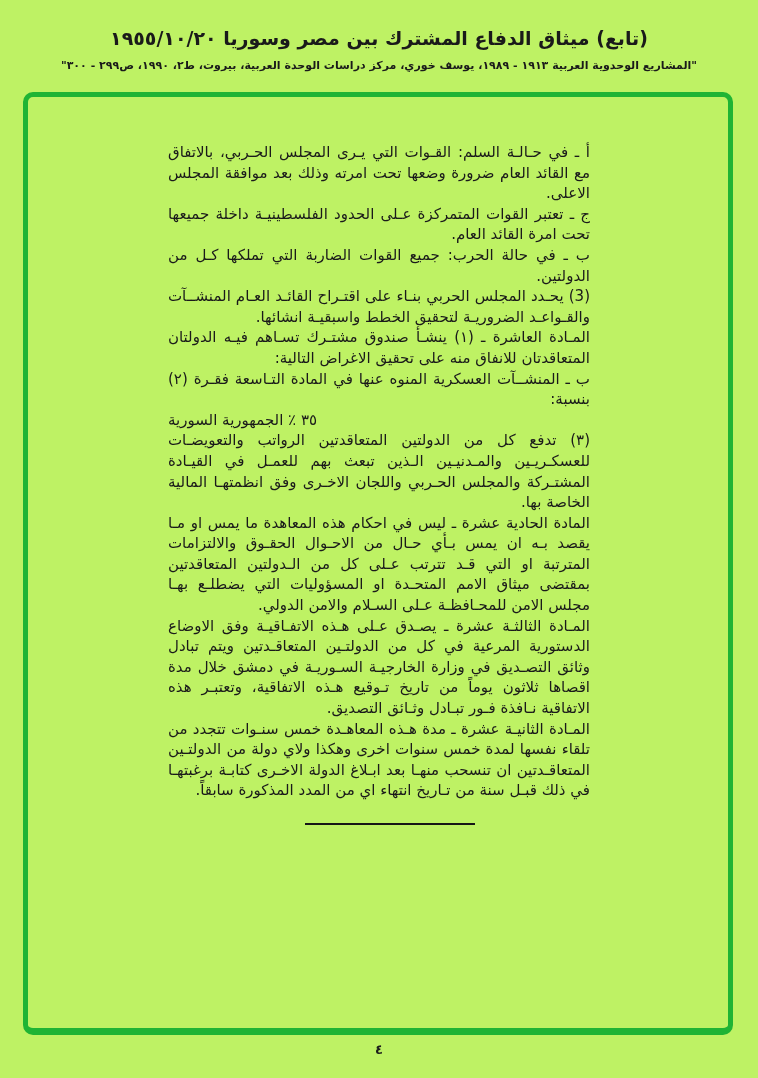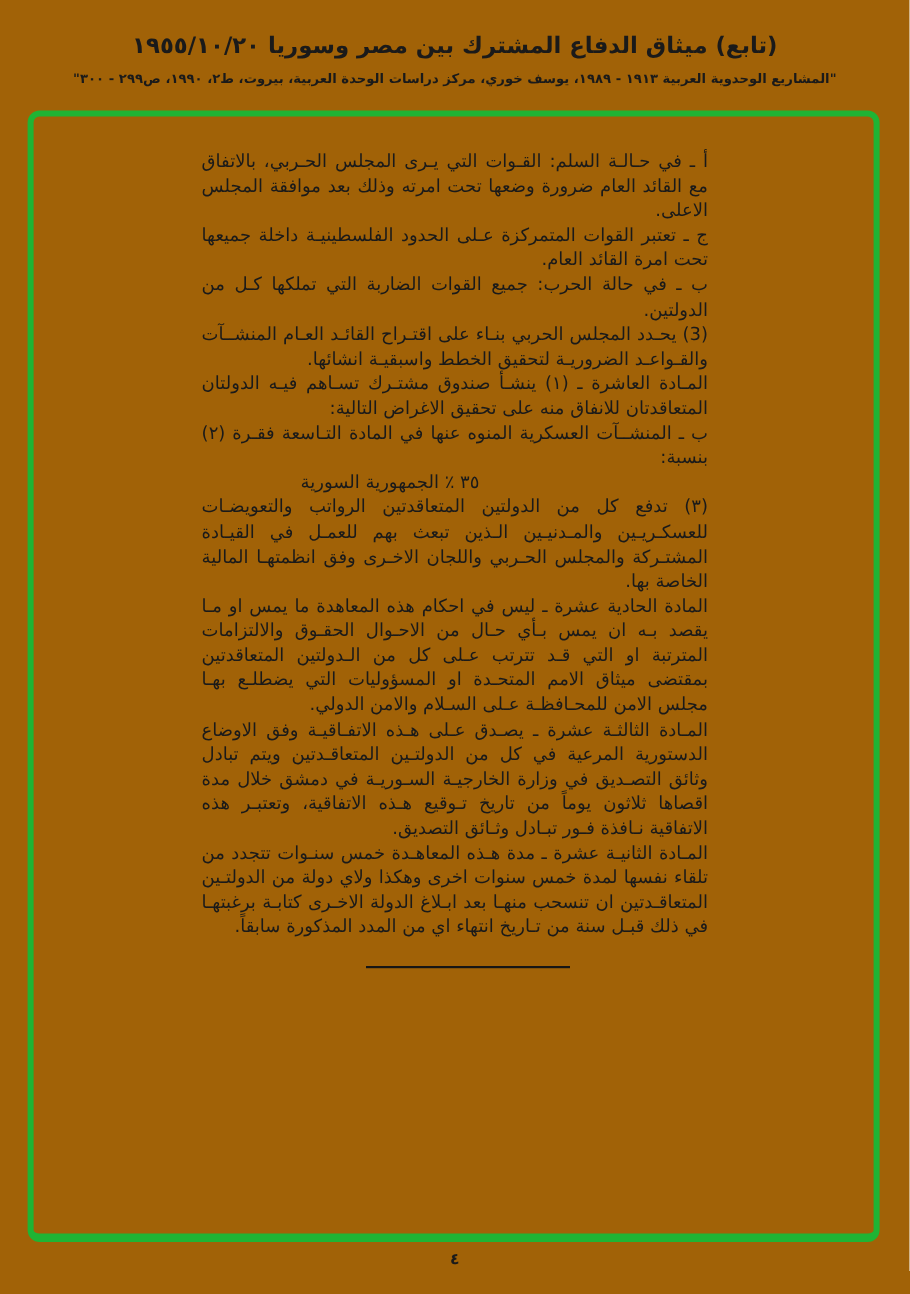--- a/index.html
+++ b/index.html
@@ -4,21 +4,21 @@
 <style>
   html, body {
     margin: 0;
     padding: 0;
     background: #ffffff;
   }
   .page {
     position: relative;
     width: 758px;
     height: 1078px;
-    background: #a16207;
+    background: #bef264;
     overflow: hidden;
     font-family: "DejaVu Sans", sans-serif;
     color: #1a1a1a;
   }
   .header {
     position: absolute;
     top: 27px;
     left: 0;
     right: 0;
     text-align: center;
@@ -44,37 +44,37 @@
     height: 943px;
     box-sizing: border-box;
     border-style: solid;
     border-color: #1fb434;
     border-width: 5px 5px 7px 5px;
     border-radius: 10px;
     background: transparent;
   }
   .content {
     position: absolute;
-    top: 124px;
+    top: 142px;
     right: 168px;
     width: 422px;
     max-height: 888px;
     overflow: hidden;
     direction: rtl;
     text-align: justify;
     font-size: 15px;
     line-height: 20.6px;
   }
   .content p {
     margin: 0;
     padding: 0;
   }
   .content p.indent {
     padding-right: 108px;
-    text-align: center;
+    text-align: left;
   }
   .lead {
     font-weight: normal;
   }
   .rule {
     width: 170px;
     border: none;
     border-top: 2px solid #161616;
     margin: 22px auto 0 auto;
     transform: translateX(11px);

